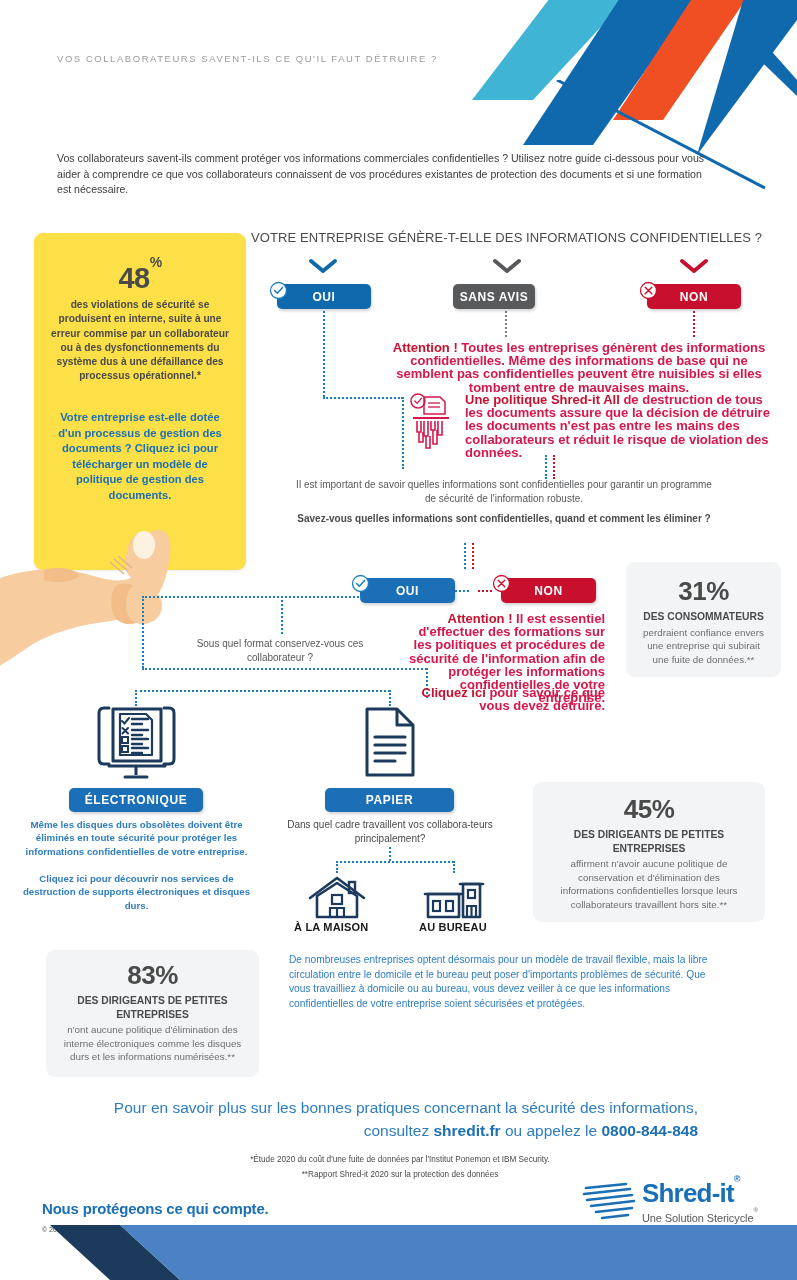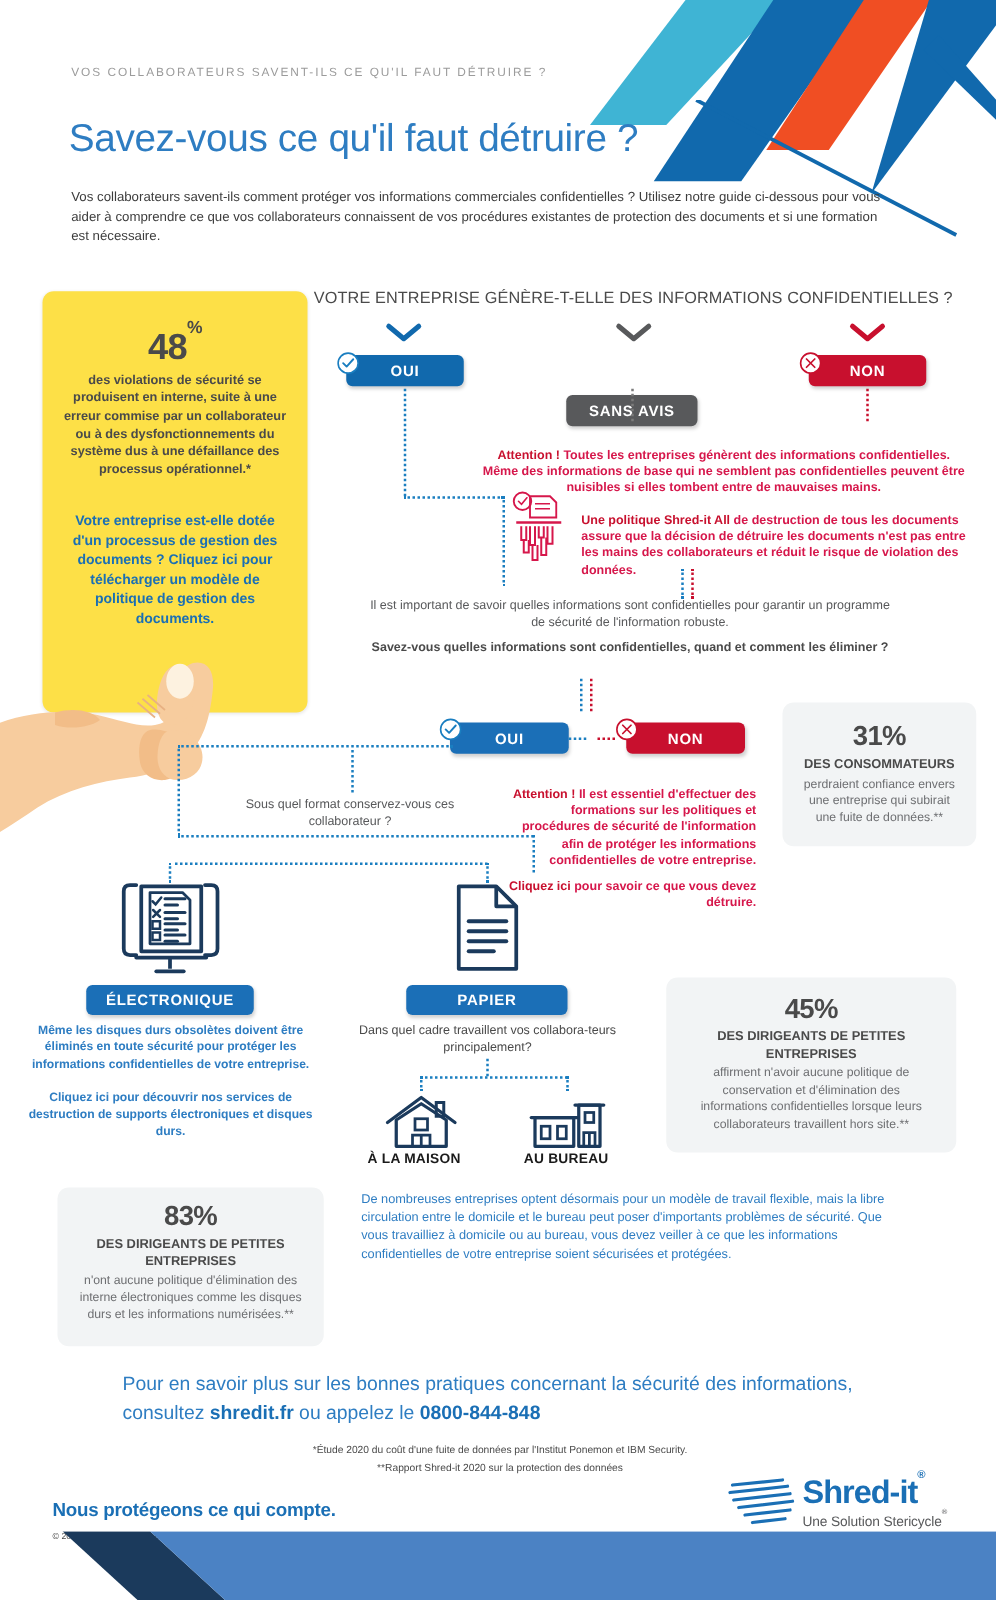--- a/index.html
+++ b/index.html
@@ -83,53 +83,52 @@
 
   
   .dotv { position: absolute; width: 0; border-left: 2px dotted #1a7ec0; }
   .doth { position: absolute; height: 0; border-top: 2px dotted #1a7ec0; }
   .dotv.red { border-left-color: #c8102e; }
   .doth.red { border-top-color: #c8102e; }
   .dotv.grey2 { border-left-color: #7b7b7b; }
 
   
   .red-note {
-    position: absolute; color: #d6174b; font-size: 10px; line-height: 13.2px;
+    position: absolute; color: #d6174b; font-size: 13px; line-height: 13.2px;
     font-weight: 600;
-    margin-top: 17px;
   }
   .red-note b { font-weight: 800; color: #c8102e; }
 
   .grey-note {
     position: absolute; color: #58595b; font-size: 10px; line-height: 14.2px;
     text-align: center;
   }
   .grey-note.bold { font-weight: 700; color: #4a4a4a; }
 
   
   .statcard {
     position: absolute; background: #f2f4f5; border-radius: 9px;
     text-align: center;
   }
-  .statcard .num { font-size: 22px; font-weight: 600; color: #4a4a4a; letter-spacing: -0.5px; }
+  .statcard .num { font-size: 26px; font-weight: 600; color: #4a4a4a; letter-spacing: -0.5px; }
   .statcard .lbl { font-size: 10.3px; font-weight: 700; color: #4a4a4a; line-height: 13.5px; margin-top: 3px; }
   .statcard .txt { font-size: 9.8px; color: #6d6e71; line-height: 13.6px; margin-top: 2px; }
 
   
   .icon-label { position: absolute; font-size: 11px; font-weight: 700; color: #1a1a1a; letter-spacing: .2px; }
 
   .blue-para { position: absolute; color: #2e7dc2; font-size: 10.2px; line-height: 14.5px; }
 
   .small-blue { position: absolute; color: #1b7fc4; font-size: 9.7px; line-height: 13.4px; text-align: center; font-weight: 600; }
   .small-blue b { font-weight: 800; }
 
   
   .footer-cta {
     position: absolute; left: 98px; top: 1096px; width: 600px;
-    text-align: left; font-size: 15.5px; line-height: 23px; color: #2e7dc2;
+    text-align: right; font-size: 15.5px; line-height: 23px; color: #2e7dc2;
   }
   .footer-cta b { font-weight: 700; color: #1a6fb5; }
   .footnote {
     position: absolute; left: 150px; width: 500px; text-align: center;
     font-size: 8.2px; color: #4a4a4a;
   }
   .tagline {
     position: absolute; left: 42px; top: 1200px;
     font-size: 15px; font-weight: 700; color: #1a6fb5; letter-spacing: -0.2px;
   }
@@ -158,21 +157,20 @@
       <polygon points="338,-40 380,-40 380,20 280,155" fill="#1169ad"></polygon>
       <path d="M 334 28 L 380 80 L 380 96 L 322 40 Z" fill="#1169ad"></path>
       <polygon points="140,-40 380,-40 380,-40 140,-40" fill="none"></polygon>
     </svg>
   </div>
   <svg style="position:absolute;right:0;top:80px;width:260px;height:110px;" viewBox="0 0 260 110">
     <line x1="20" y1="0" x2="228" y2="108" stroke="#1169ad" stroke-width="3"></line>
   </svg>
 
   <div class="eyebrow">VOS COLLABORATEURS SAVENT-ILS CE QU'IL FAUT DÉTRUIRE ?</div>
-  <div class="headline">Savez-vous ce qu'il faut détruire ?</div>
   <div class="intro">Vos collaborateurs savent-ils comment protéger vos informations commerciales confidentielles ? Utilisez notre guide ci-dessous pour vous aider à comprendre ce que vos collaborateurs connaissent de vos procédures existantes de protection des documents et si une formation est nécessaire.</div>
 
   <div class="card-48">
     <div class="stat48-num"><span>48</span><sup>%</sup></div>
     <div class="stat48-body">des violations de sécurité se produisent en interne, suite à une erreur commise par un collaborateur ou à des dysfonctionnements du système dus à une défaillance des processus opérationnel.*</div>
     <div class="stat48-cta">Votre entreprise est-elle dotée d'un processus de gestion des documents ? Cliquez ici pour télécharger un modèle de politique de gestion des documents.</div>
   </div>
 
   <div class="hand">
     <svg width="215" height="145" viewBox="0 0 215 145">
@@ -201,21 +199,21 @@
   <svg class="chev" style="left:679px;top:258px;" viewBox="0 0 30 16">
     <path d="M 3 3 L 15 13 L 27 3" stroke="#c8102e" stroke-width="4" fill="none" stroke-linecap="round" stroke-linejoin="round"></path>
   </svg>
 
   <div class="pill blue" style="left:277px;top:284px;width:94px;">OUI</div>
   <svg class="badge" style="left:269px;top:281px;" viewBox="0 0 19 19">
     <circle cx="9.5" cy="9.5" r="8" fill="#ffffff" stroke="#1a7ec0" stroke-width="1.3"></circle>
     <path d="M 5.5 9.5 L 8.3 12.3 L 13.6 6.4" stroke="#1a7ec0" stroke-width="1.5" fill="none" stroke-linecap="round" stroke-linejoin="round"></path>
   </svg>
 
-  <div class="pill grey" style="left:453px;top:284px;width:105px;margin-top:32px;">SANS AVIS</div>
+  <div class="pill grey" style="left:453px;top:284px;width:82px;">SANS AVIS</div>
 
   <div class="pill red" style="left:647px;top:284px;width:94px;">NON</div>
   <svg class="badge" style="left:639px;top:281px;" viewBox="0 0 19 19">
     <circle cx="9.5" cy="9.5" r="8" fill="#ffffff" stroke="#c8102e" stroke-width="1.3"></circle>
     <path d="M 6.2 6.2 L 12.8 12.8 M 12.8 6.2 L 6.2 12.8" stroke="#c8102e" stroke-width="1.4" stroke-linecap="round"></path>
   </svg>
 
   <div class="dotv" style="left:323px;top:311px;height:86px;"></div>
   <div class="doth" style="left:323px;top:397px;width:80px;"></div>
   <div class="dotv" style="left:402px;top:397px;height:72px;"></div>

